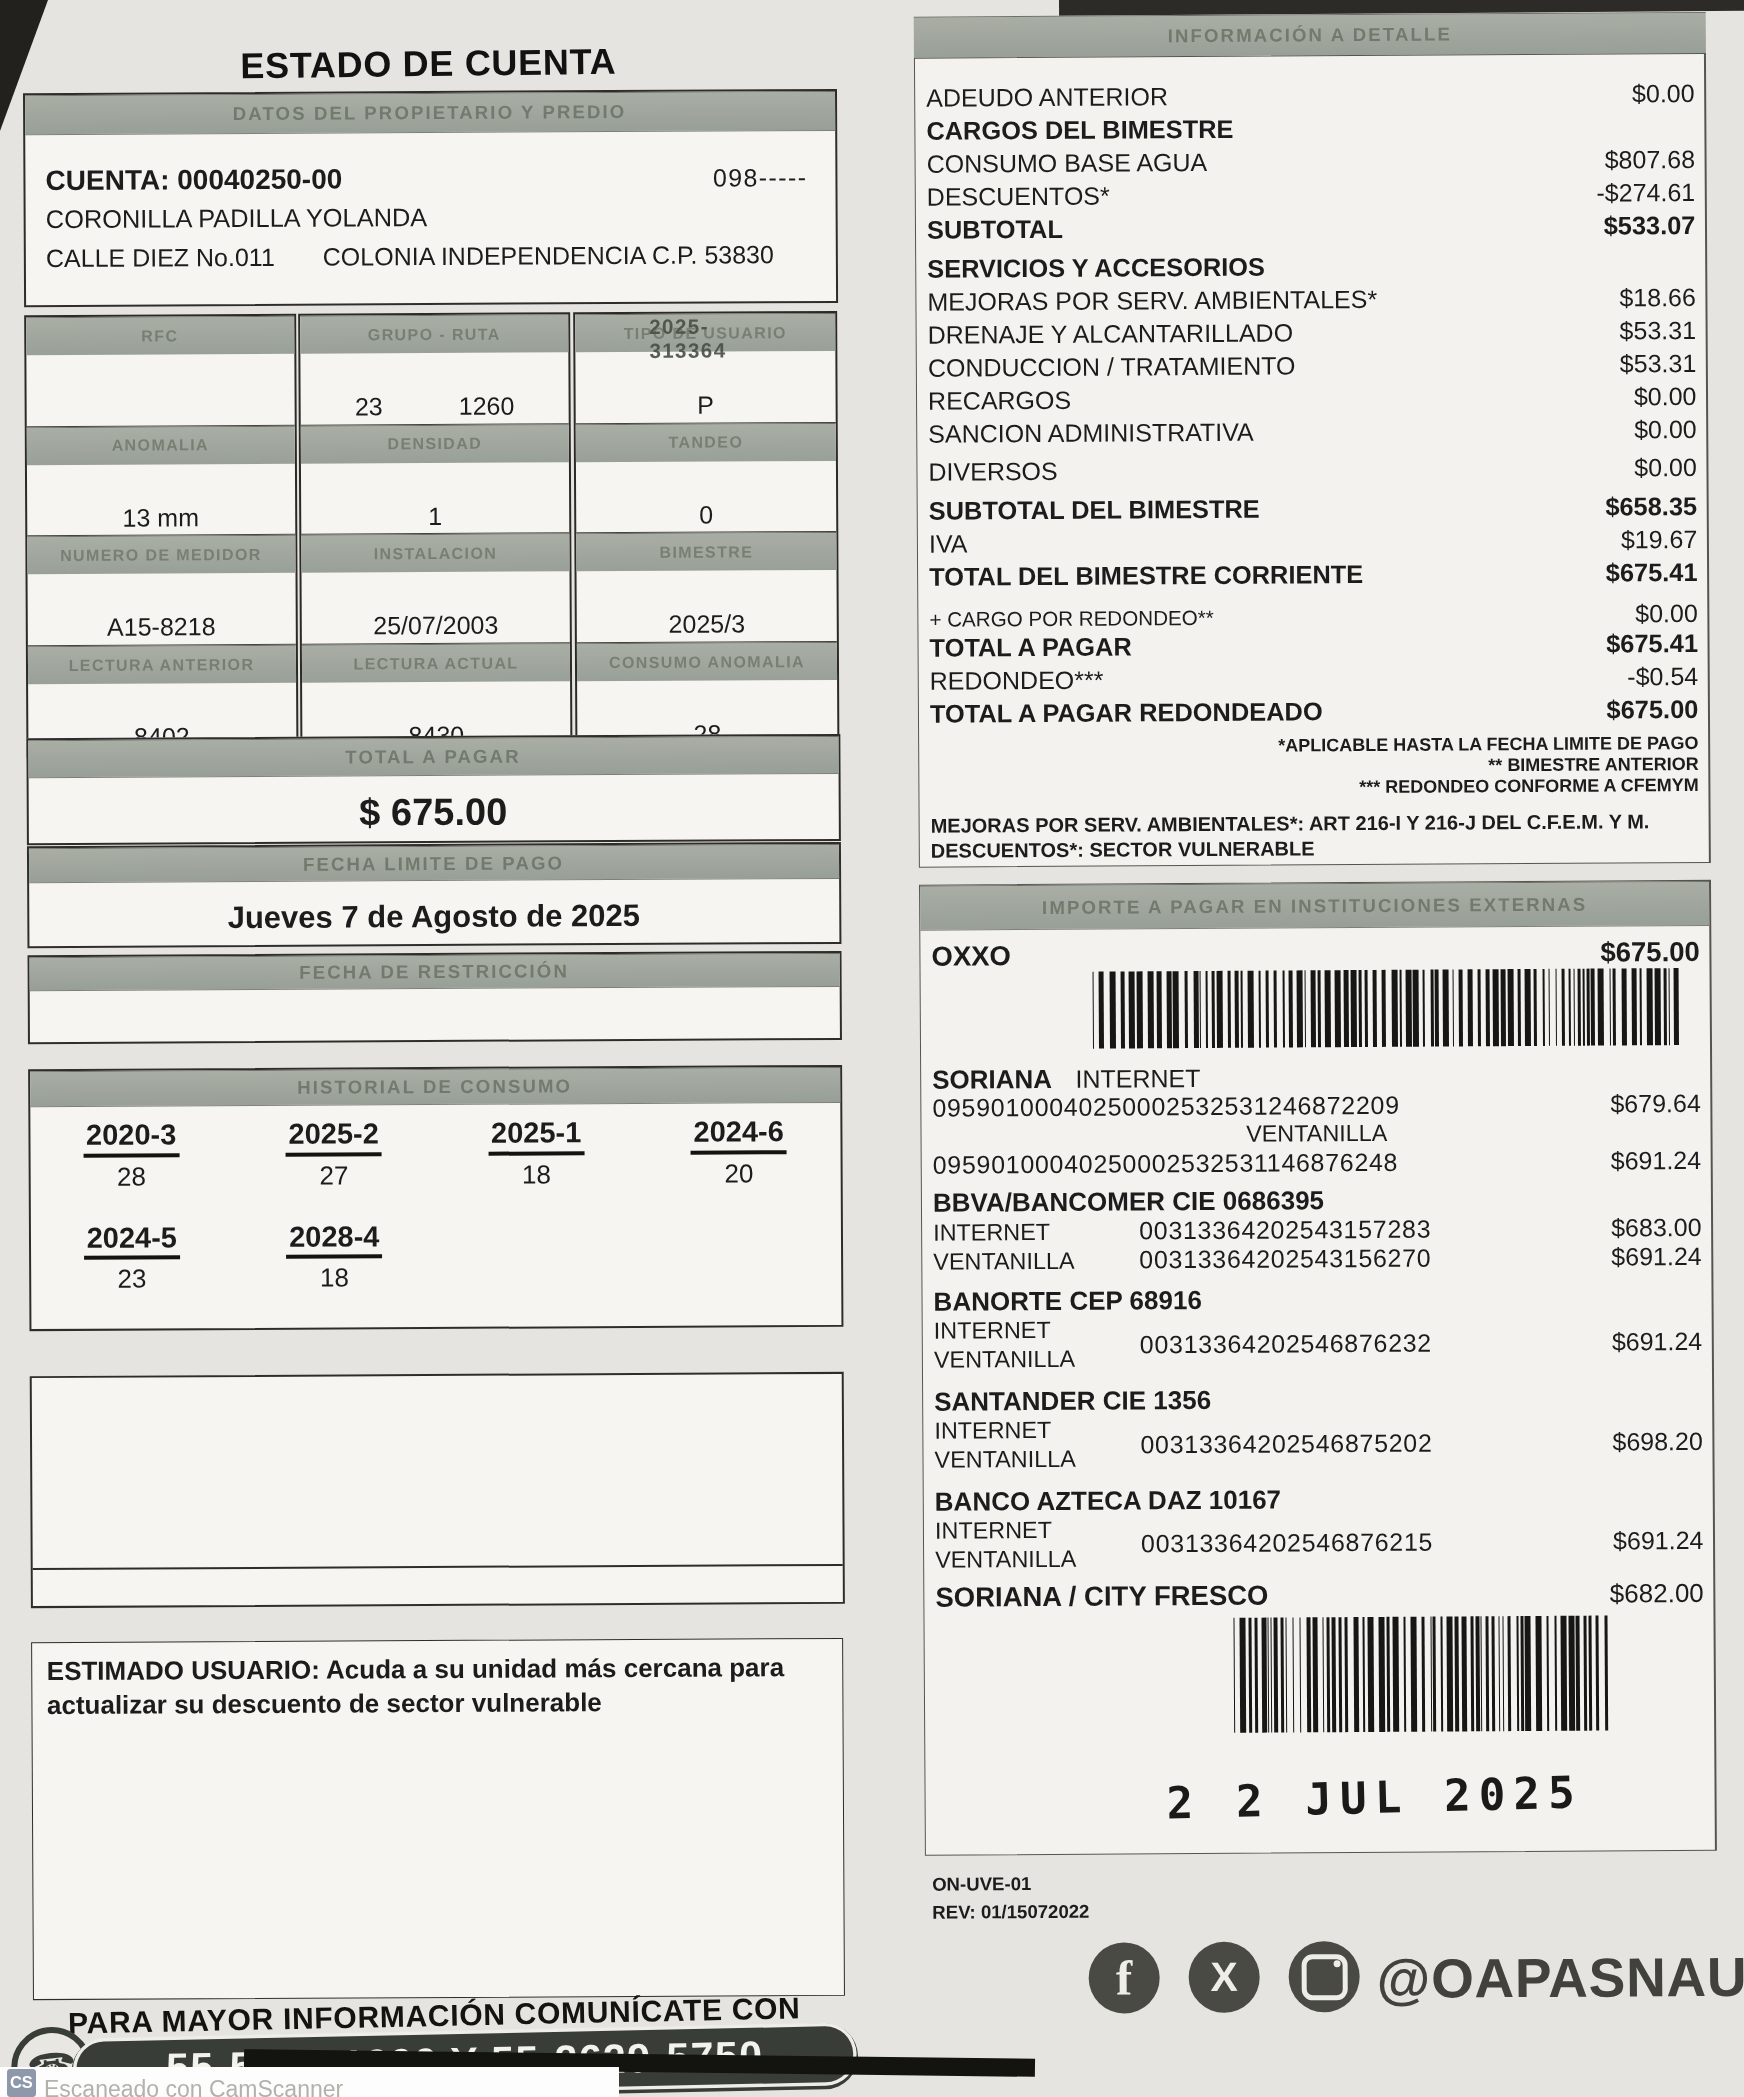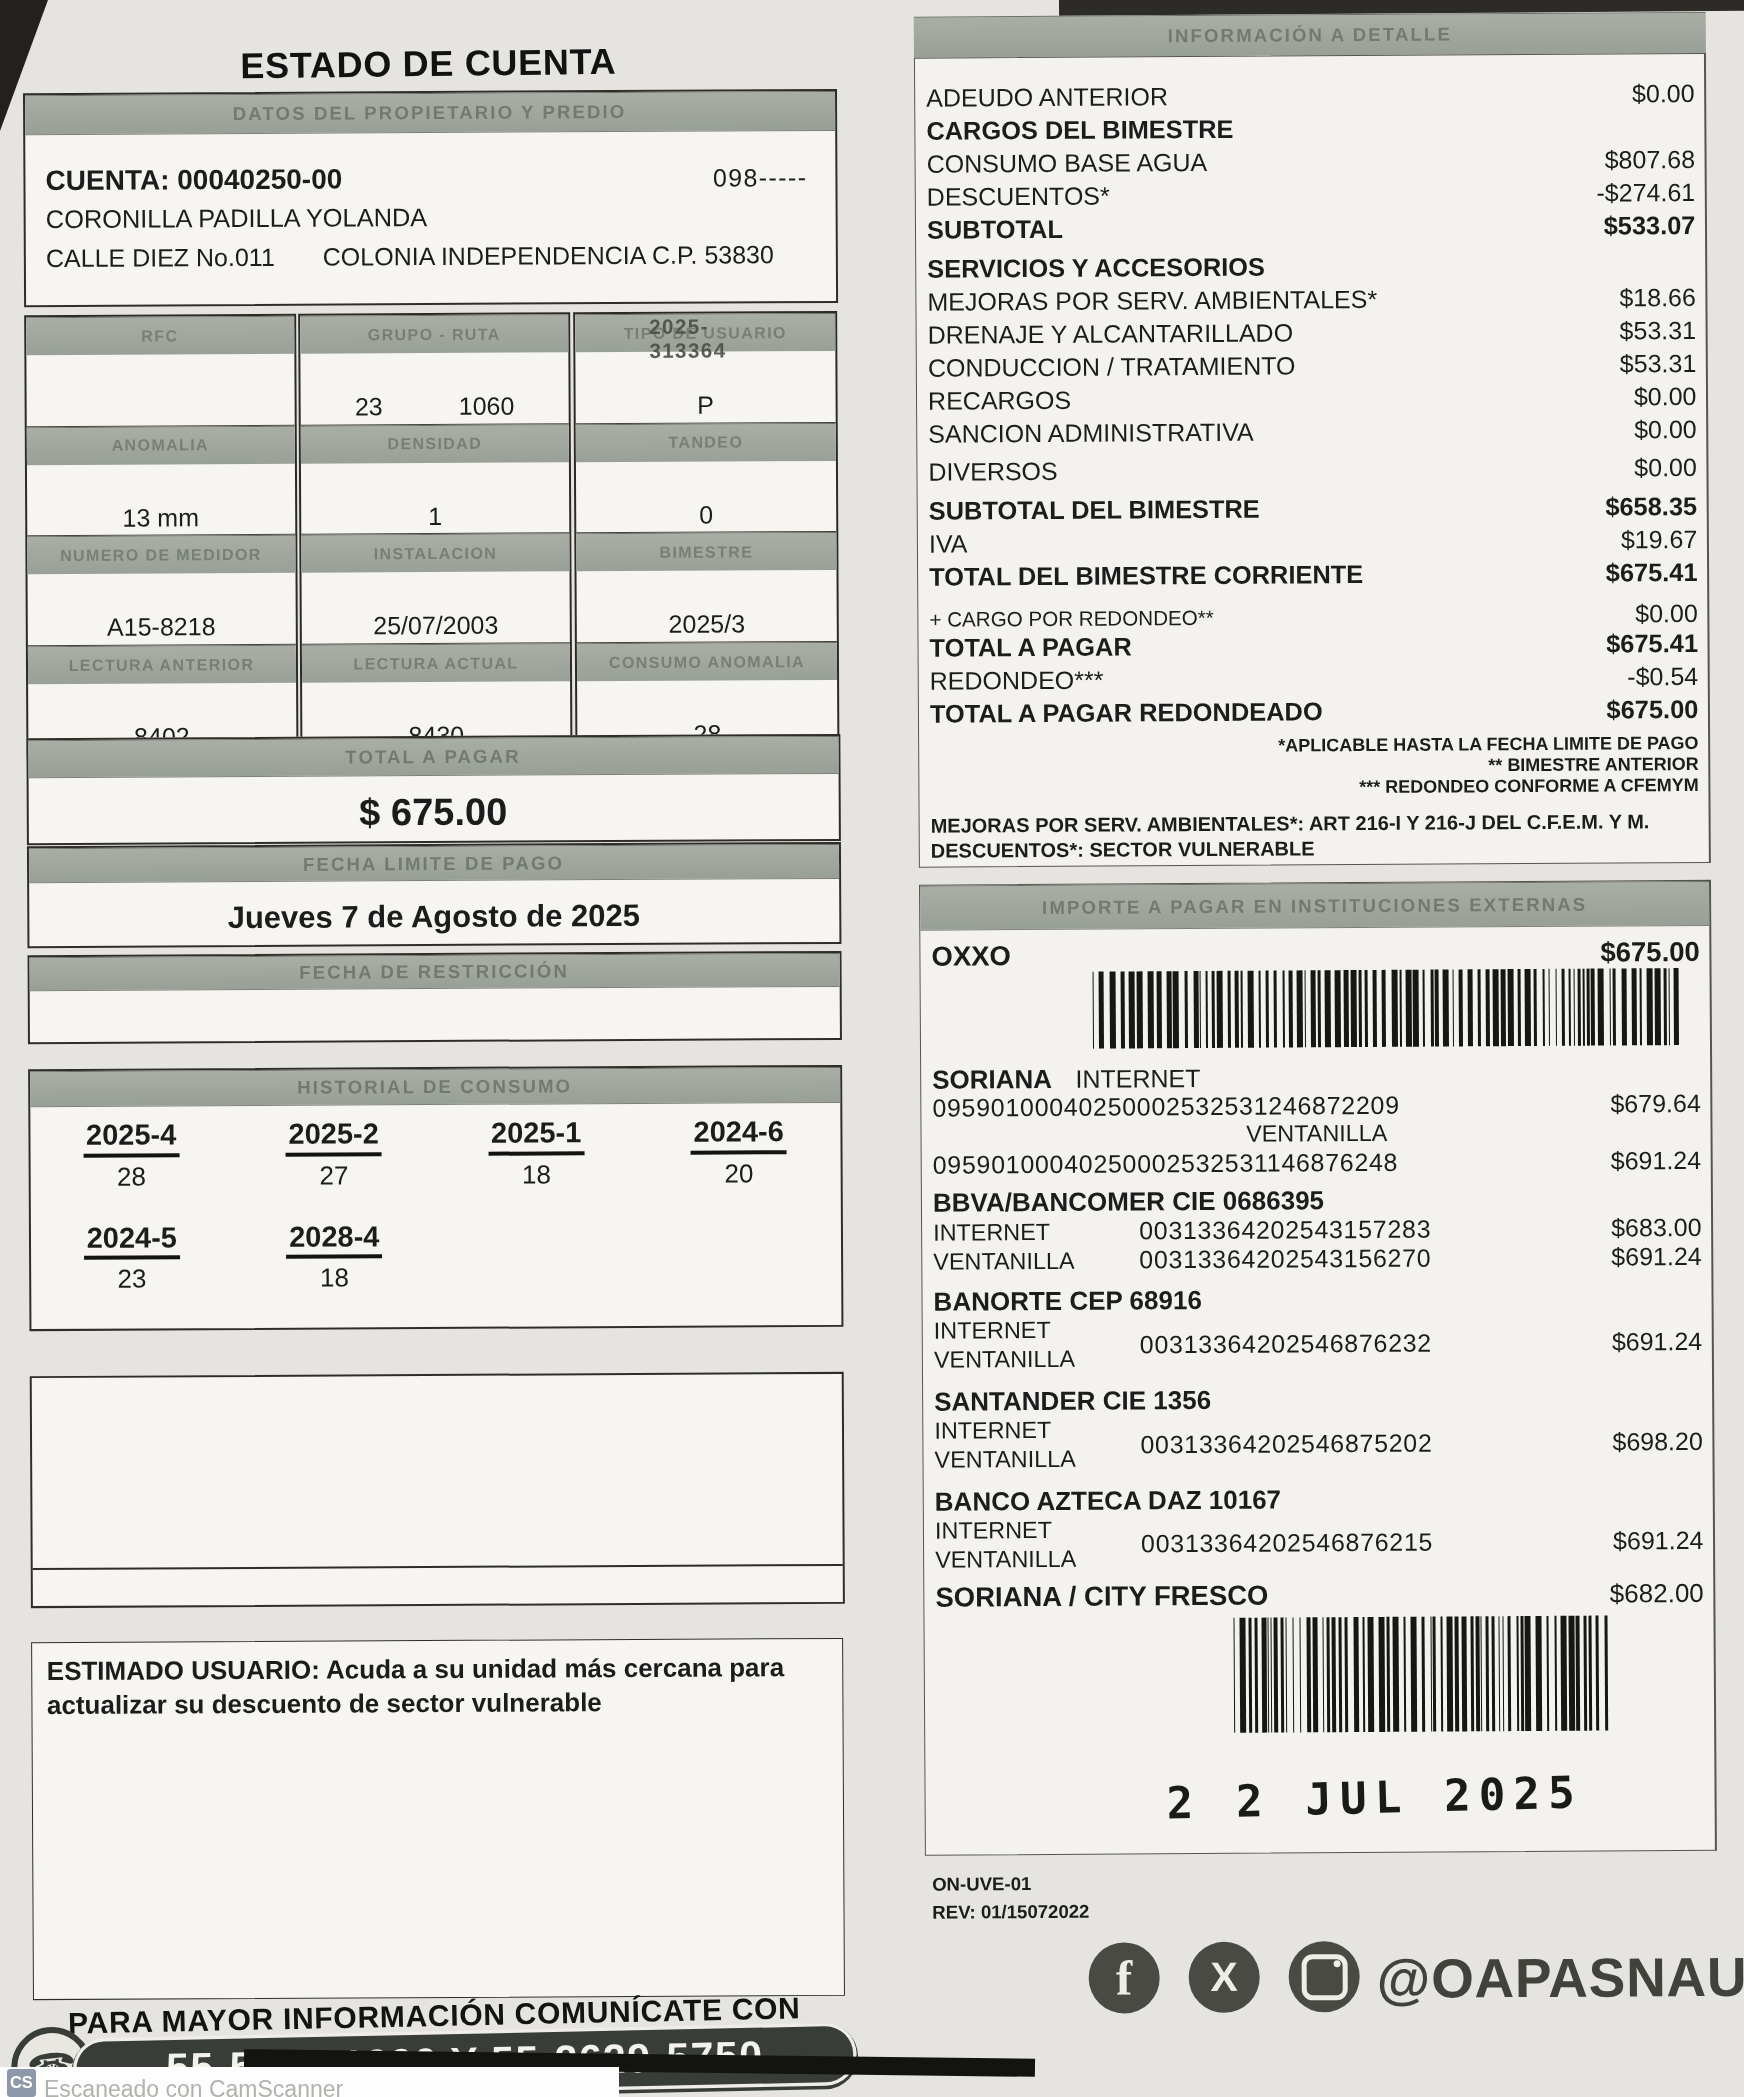--- a/index.html
+++ b/index.html
@@ -172,21 +172,21 @@
         <div class="mval">
             <span>8402</span>
           </div>
       </div>
       <div class="mcol c2">
         <div class="mhead">
             <span class="mh">GRUPO - RUTA</span>
           </div>
         <div class="mval dual">
           <span>23</span>
-          <span>1060</span>
+          <span>1260</span>
         </div>
         <div class="mhead">
             <span class="mh">DENSIDAD</span>
           </div>
         <div class="mval">
             <span>1</span>
           </div>
         <div class="mhead">
             <span class="mh">INSTALACION</span>
           </div>
@@ -248,21 +248,21 @@
         <span class="barlabel">FECHA DE RESTRICCIÓN</span>
       </div>
     </div>
 
     <div class="box hist-box">
       <div class="bar">
         <span class="barlabel">HISTORIAL DE CONSUMO</span>
       </div>
       <div class="hist-row">
         <div class="hist-cell">
-          <span class="hist-period">2025-4</span>
+          <span class="hist-period">2020-3</span>
           <div class="hist-value">28</div>
         </div>
         <div class="hist-cell">
           <span class="hist-period">2025-2</span>
           <div class="hist-value">27</div>
         </div>
         <div class="hist-cell">
           <span class="hist-period">2025-1</span>
           <div class="hist-value">18</div>
         </div>

